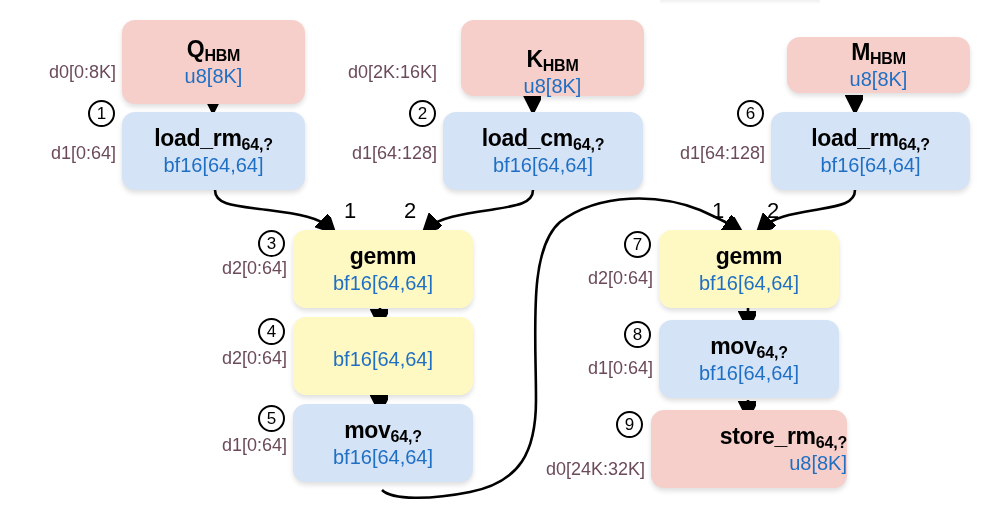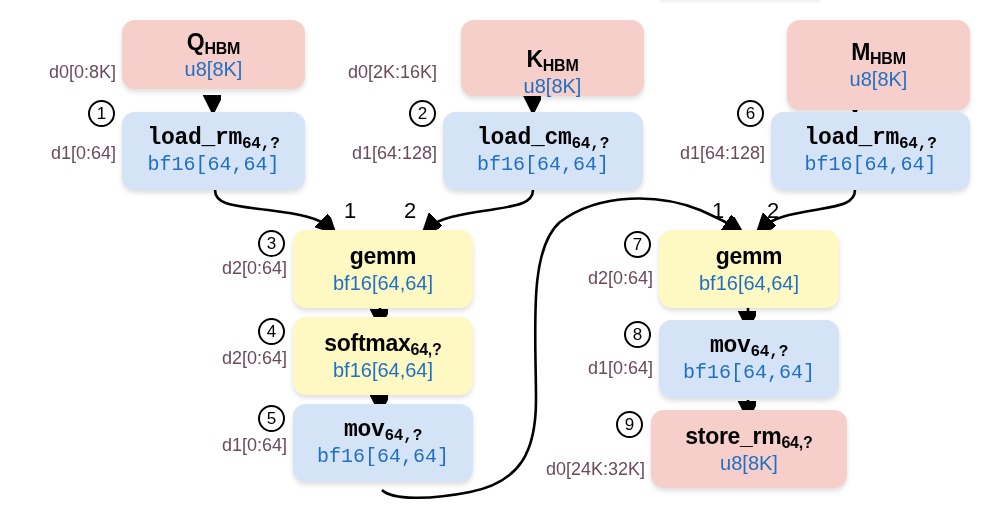--- a/index.html
+++ b/index.html
@@ -18,21 +18,21 @@
     border-radius:13px;
     box-sizing:border-box;
     display:flex;
     flex-direction:column;
     align-items:center;
     justify-content:center;
     box-shadow:0 3px 5px rgba(0,0,0,0.13);
     z-index:4;
   }
   .node.hbm   {background:#f6cfca;}
-  .node.mem   {background:#d4e3f6;font-family:Liberation Mono, monospace;}
+  .node.mem   {background:#d4e3f6;}
   .node.comp  {background:#fef9c3;}
 
   .node .title{
     color:#000000;
     font-weight:bold;
     font-size:23px;
     line-height:1.0;
     letter-spacing:-0.3px;
     white-space:nowrap;
   }
@@ -129,76 +129,75 @@
              C536,330 528,250 560,222 C600,192 660,194 700,210
              C722,220 730,224 736,228" marker-end="url(#ah)"></path>
 
     <path d="M855,190 C855,204 838,206 815,210 C790,214 772,218 762,228" marker-end="url(#ah)"></path>
 
     <path d="M748,308 L748,322" marker-end="url(#ah)"></path>
 
     <path d="M748,400 L748,412" marker-end="url(#ah)"></path>
   </svg>
 
-  <div class="node hbm" style="left:122px;top:20px;width:183px;height:69px;">
+  <div class="node hbm" style="left:122px;top:20px;width:183px;height:84px;">
     <div class="title"><span>Q</span><sub>HBM</sub></div>
     <div class="dtype">u8[8K]</div>
   </div>
 
   <div class="node mem" style="left:122px;top:112px;width:183px;height:78px;">
     <div class="title"><span>load_rm</span><sub>64,?</sub></div>
     <div class="dtype">bf16[64,64]</div>
   </div>
 
   <div class="node hbm" style="left:461px;top:20px;width:183px;height:76px;justify-content:flex-end;">
     <div class="title"><span>K</span><sub>HBM</sub></div>
     <div class="dtype">u8[8K]</div>
   </div>
 
   <div class="node mem" style="left:443px;top:112px;width:200px;height:78px;">
     <div class="title"><span>load_cm</span><sub>64,?</sub></div>
     <div class="dtype">bf16[64,64]</div>
   </div>
 
-  <div class="node hbm" style="left:787px;top:20px;width:183px;height:90px;">
+  <div class="node hbm" style="left:787px;top:37px;width:183px;height:56px;">
     <div class="title"><span>M</span><sub>HBM</sub></div>
     <div class="dtype">u8[8K]</div>
   </div>
 
   <div class="node mem" style="left:771px;top:112px;width:199px;height:78px;">
     <div class="title"><span>load_rm</span><sub>64,?</sub></div>
     <div class="dtype">bf16[64,64]</div>
   </div>
 
   <div class="node comp" style="left:293px;top:230px;width:180px;height:78px;">
     <div class="title"><span>gemm</span></div>
     <div class="dtype">bf16[64,64]</div>
   </div>
 
   <div class="node comp" style="left:293px;top:317px;width:180px;height:78px;">
-    <div class="title"><span>softmax</span><sub>64,?</sub></div>
     <div class="dtype">bf16[64,64]</div>
   </div>
 
   <div class="node mem" style="left:293px;top:404px;width:180px;height:78px;">
     <div class="title"><span>mov</span><sub>64,?</sub></div>
     <div class="dtype">bf16[64,64]</div>
   </div>
 
   <div class="node comp" style="left:659px;top:230px;width:180px;height:78px;">
     <div class="title"><span>gemm</span></div>
     <div class="dtype">bf16[64,64]</div>
   </div>
 
   <div class="node mem" style="left:659px;top:320px;width:180px;height:78px;">
     <div class="title"><span>mov</span><sub>64,?</sub></div>
     <div class="dtype">bf16[64,64]</div>
   </div>
 
-  <div class="node hbm" style="left:651px;top:410px;width:196px;height:78px;">
+  <div class="node hbm" style="left:651px;top:410px;width:196px;height:78px;align-items:flex-end;">
     <div class="title"><span>store_rm</span><sub>64,?</sub></div>
     <div class="dtype">u8[8K]</div>
   </div>
 
   <div class="slot" style="left:0px;top:62px;width:116px;">d0[0:8K]</div>
   <div class="slot" style="left:0px;top:143px;width:116px;">d1[0:64]</div>
   <div class="slot" style="left:171px;top:258px;width:116px;">d2[0:64]</div>
   <div class="slot" style="left:171px;top:348px;width:116px;">d2[0:64]</div>
   <div class="slot" style="left:171px;top:435px;width:116px;">d1[0:64]</div>
 

